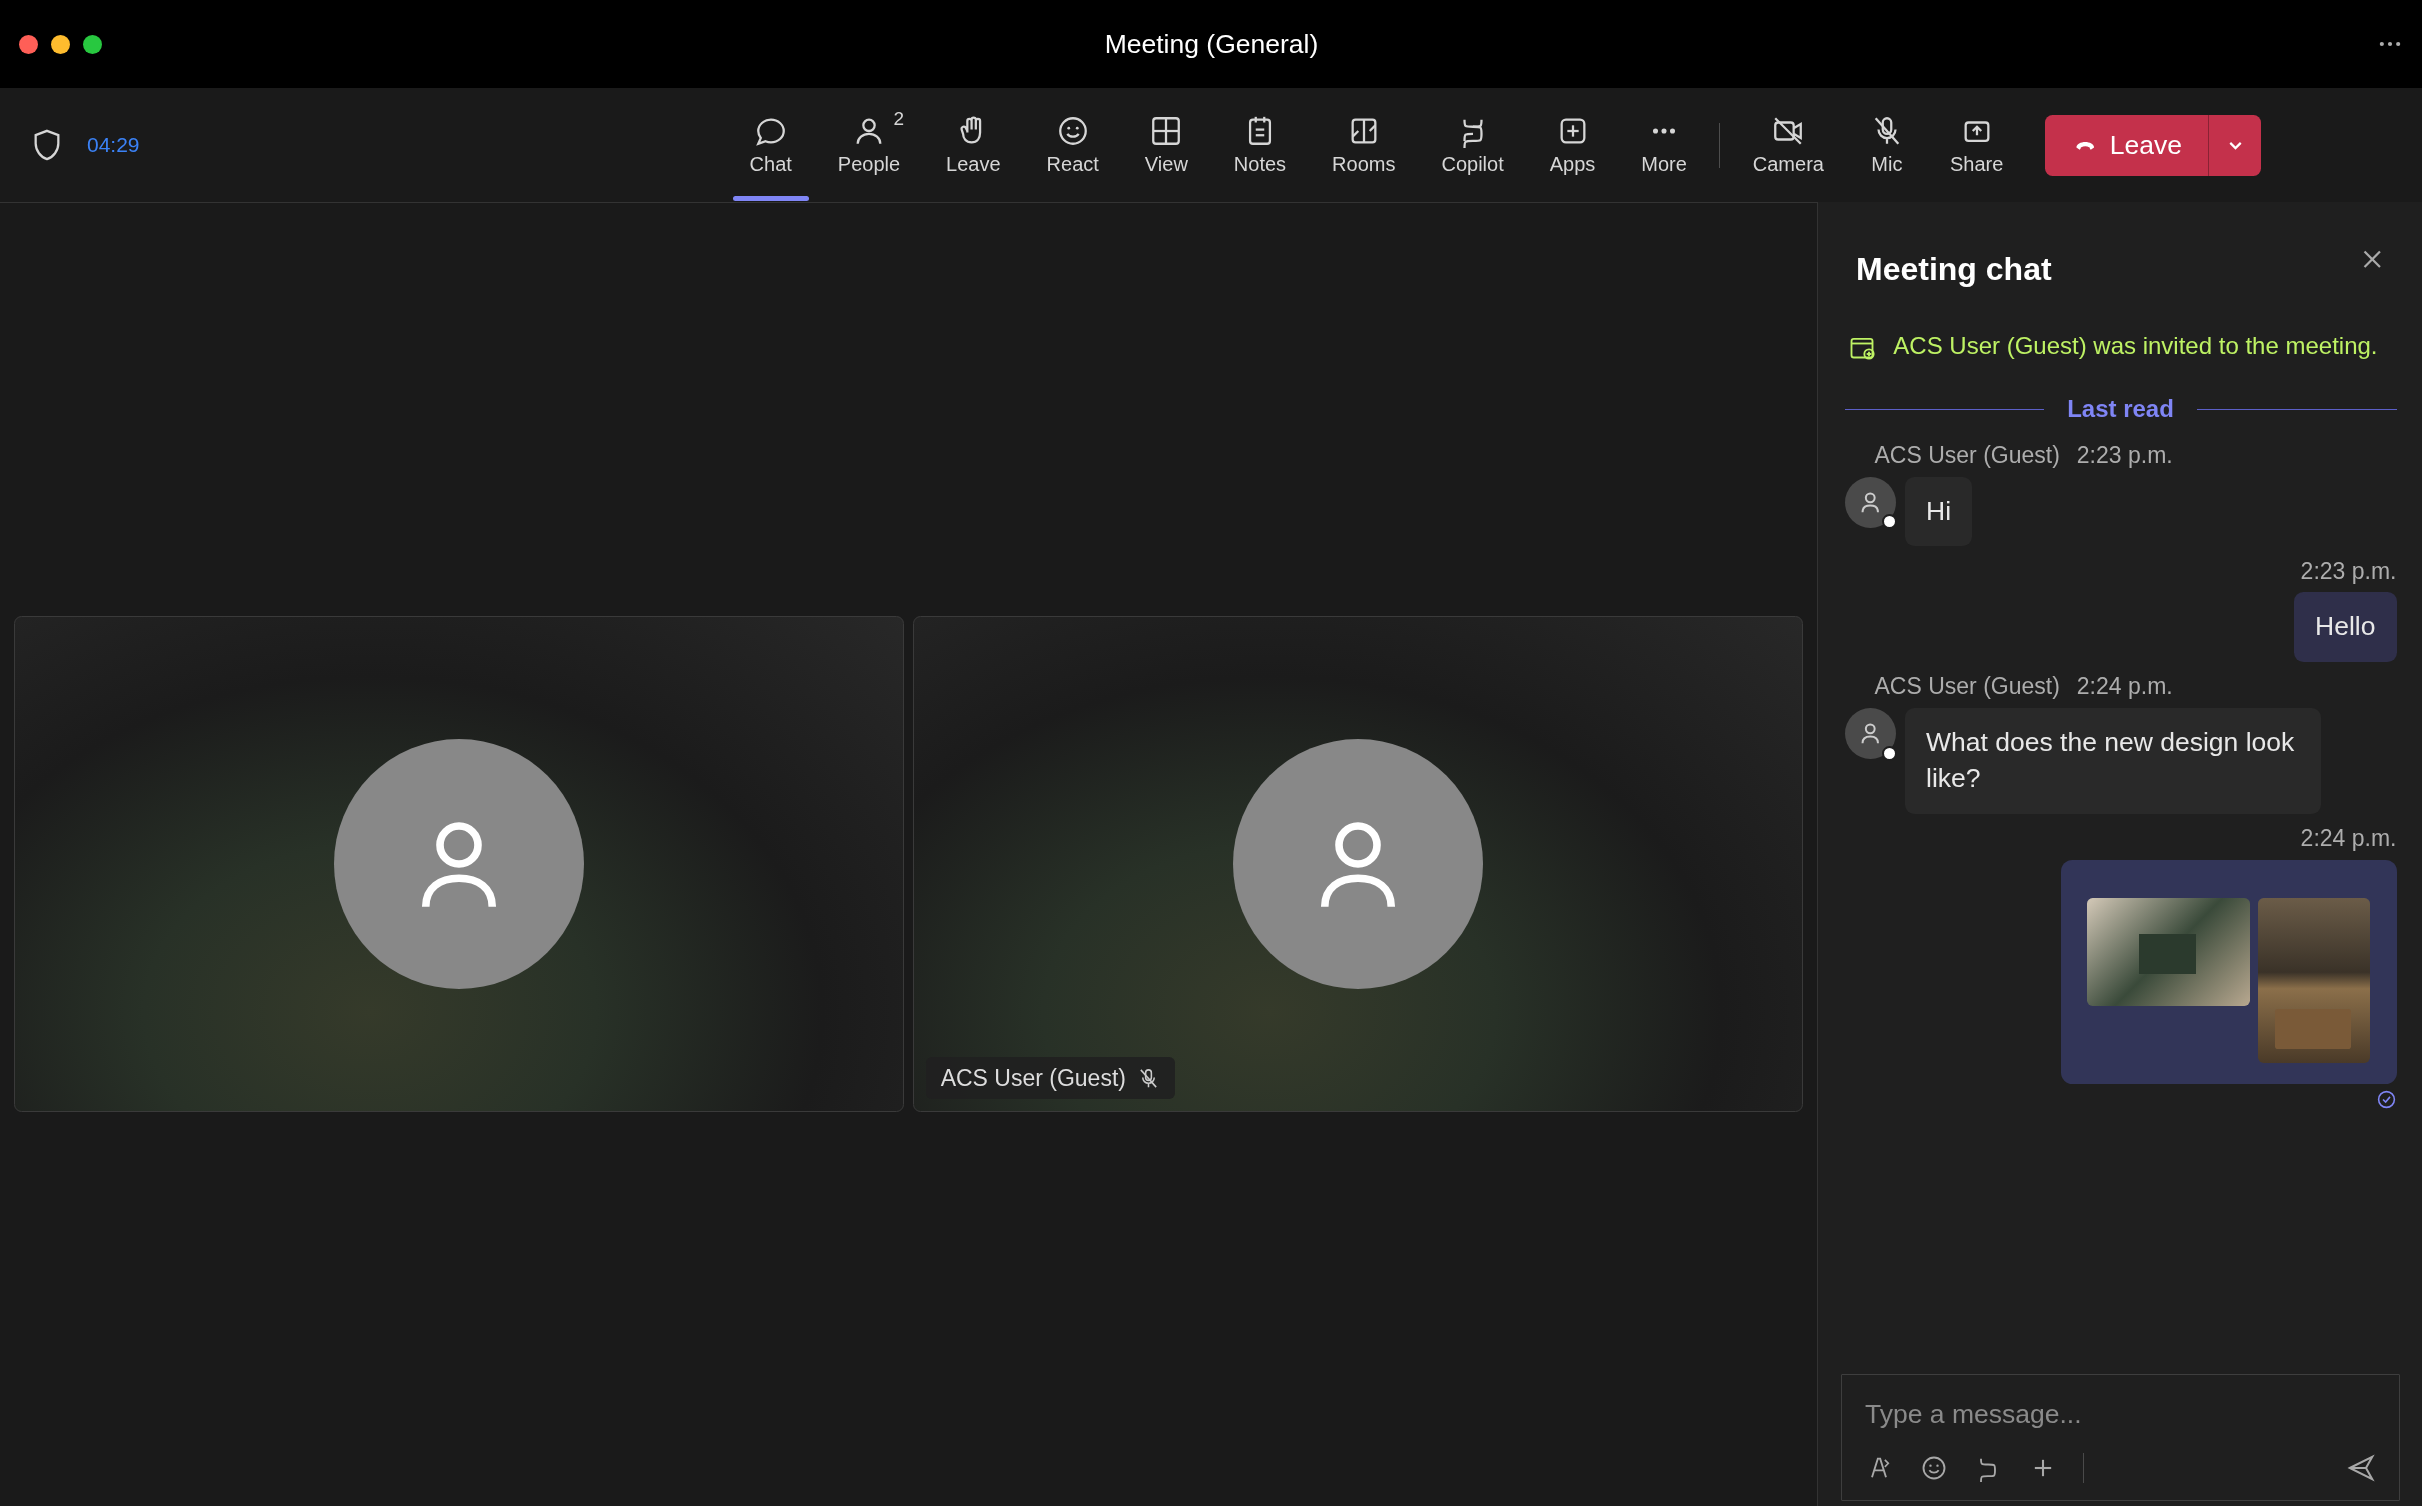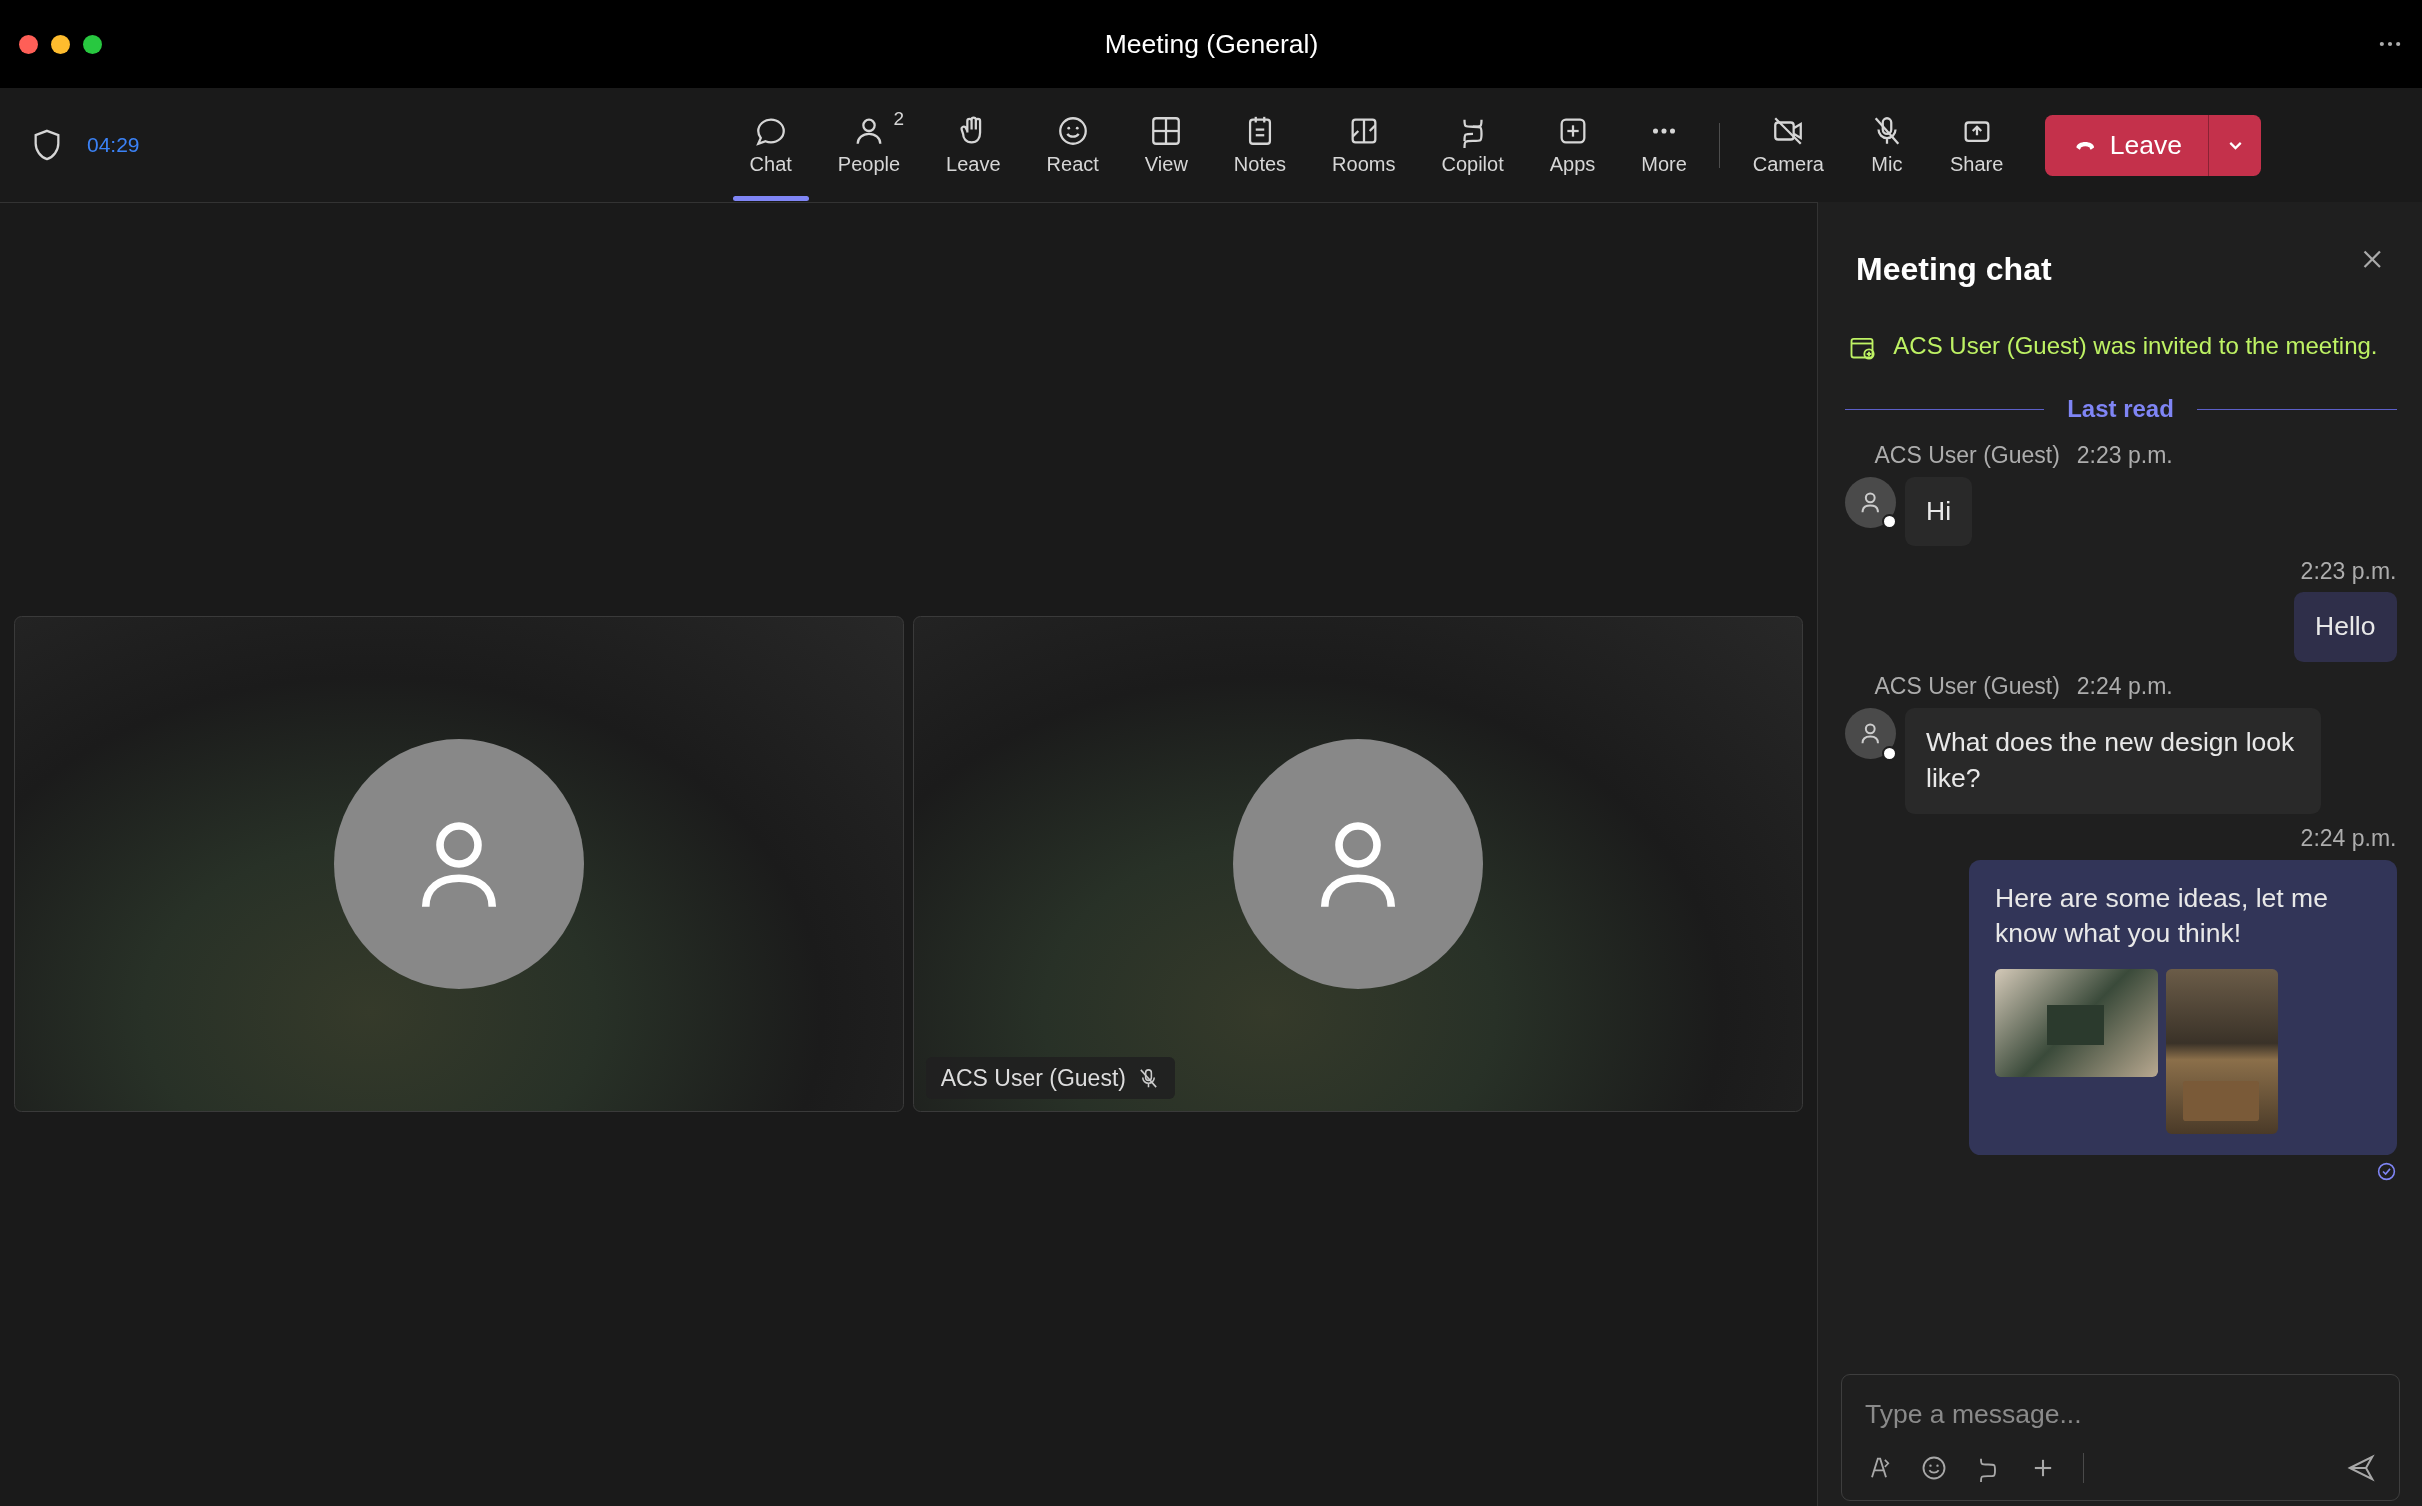--- a/index.html
+++ b/index.html
@@ -126,21 +126,21 @@
 .attach-images { display: flex; gap: 7.6px; margin-top: 17px; }
 .attach-thumb { border-radius: 5.7px; }
 .thumb1 { width: 163px; height: 108px; background: linear-gradient(135deg, #d4c9b8 0%, #3a4a3a 50%, #b8a890 100%); position: relative; }
 .thumb1::before { content: ''; position: absolute; top: 36px; left: 52px; width: 57px; height: 40px; background: #2b3a2d; }
 .thumb2 { width: 112px; height: 165px; background: linear-gradient(180deg, #6b5c48 0%, #3a3228 45%, #8b6f4a 55%, #4a3a28 100%); position: relative; }
 .thumb2::before { content: ''; position: absolute; bottom: 13.2px; left: 17px; width: 76px; height: 40px; background: #7a5a38; border-radius: 2.8px; }
 .read-receipt { align-self: flex-end; margin-top: 5.7px; color: #7f85f5; }
 
 
 .compose {
-  margin: 23px; border: 0.9px solid #3e3e3e; border-radius: 9px;
+  margin: 23px; border: 0.9px solid #3e3e3e; border-radius: 1px;
   background: #1f1f1f; padding: 17px 23px;
 }
 .compose-input {
   width: 100%; background: transparent; border: none; color: #fff;
   font-size: 26.5px; outline: none; padding: 7.6px 0;
 }
 .compose-input::placeholder { color: #8a8a8a; }
 .compose-actions { display: flex; align-items: center; gap: 26.5px; margin-top: 15px; color: #a8a8a8; }
 .compose-sep { width: 0.9px; height: 30px; background: #4a4a4a; }
 .compose-send { margin-left: auto; }
@@ -418,21 +418,20 @@
           </div>
           <div class="bubble">What does the new design look like?</div>
         </div>
       </div>
 
       <div class="msg-right">
         <div class="msg-meta">
             <span>2:24 p.m.</span>
           </div>
         <div class="bubble bubble-big">
-          <div>Here are some ideas, let me know what you think!</div>
           <div class="attach-images">
             <div class="attach-thumb thumb1"></div>
             <div class="attach-thumb thumb2"></div>
           </div>
         </div>
         <div class="read-receipt">
           <svg width="21" height="21" viewBox="0 0 24 24">
               <circle cx="12" cy="12" r="9" stroke="#7f85f5" stroke-width="1.8" fill="none"></circle>
               <path d="M8 12l3 3 5-6" stroke="#7f85f5" stroke-width="1.8" fill="none"></path>
             </svg>

